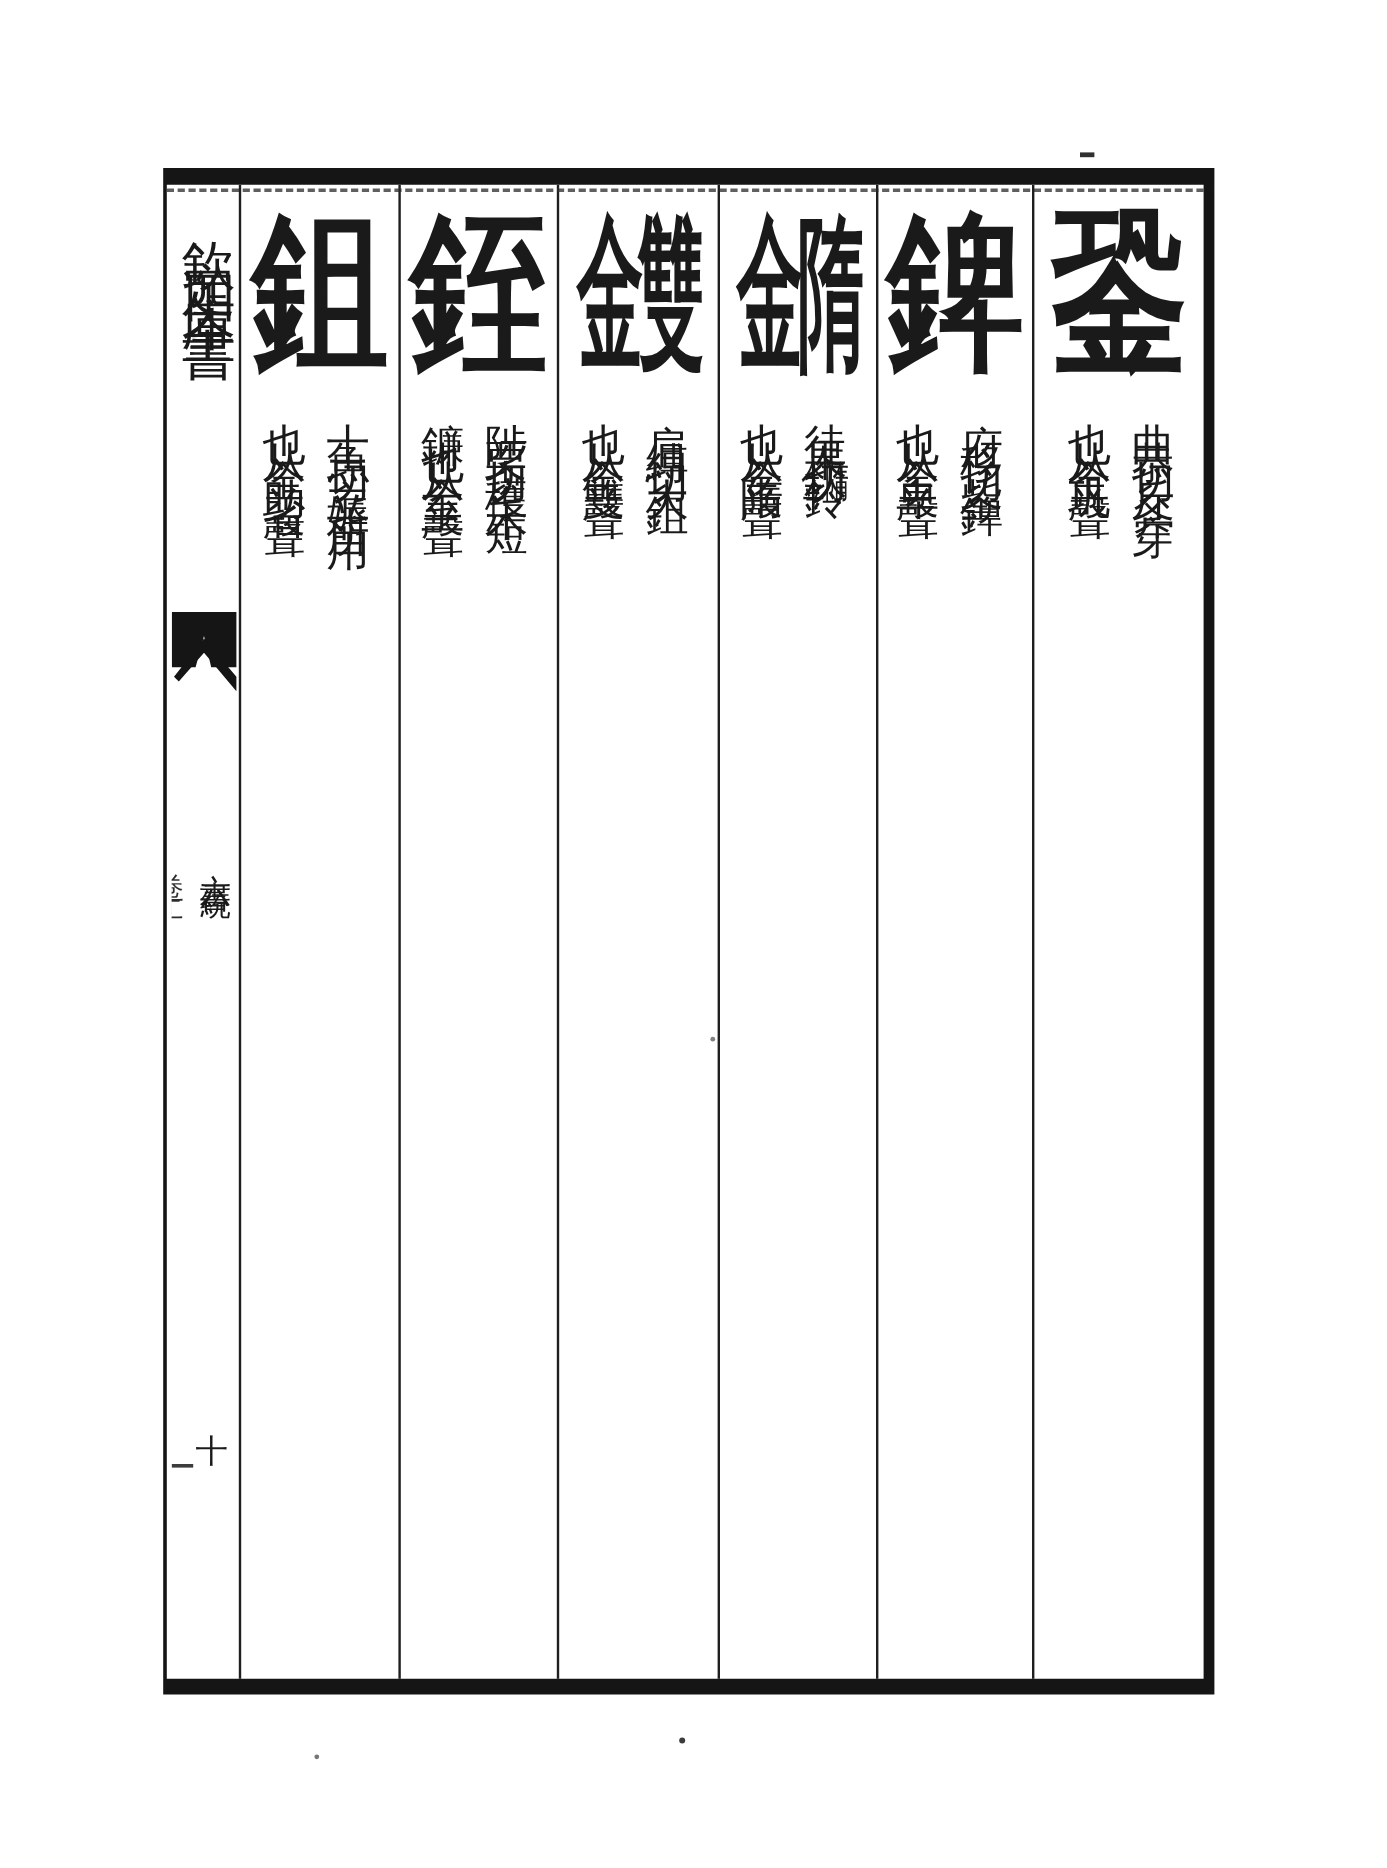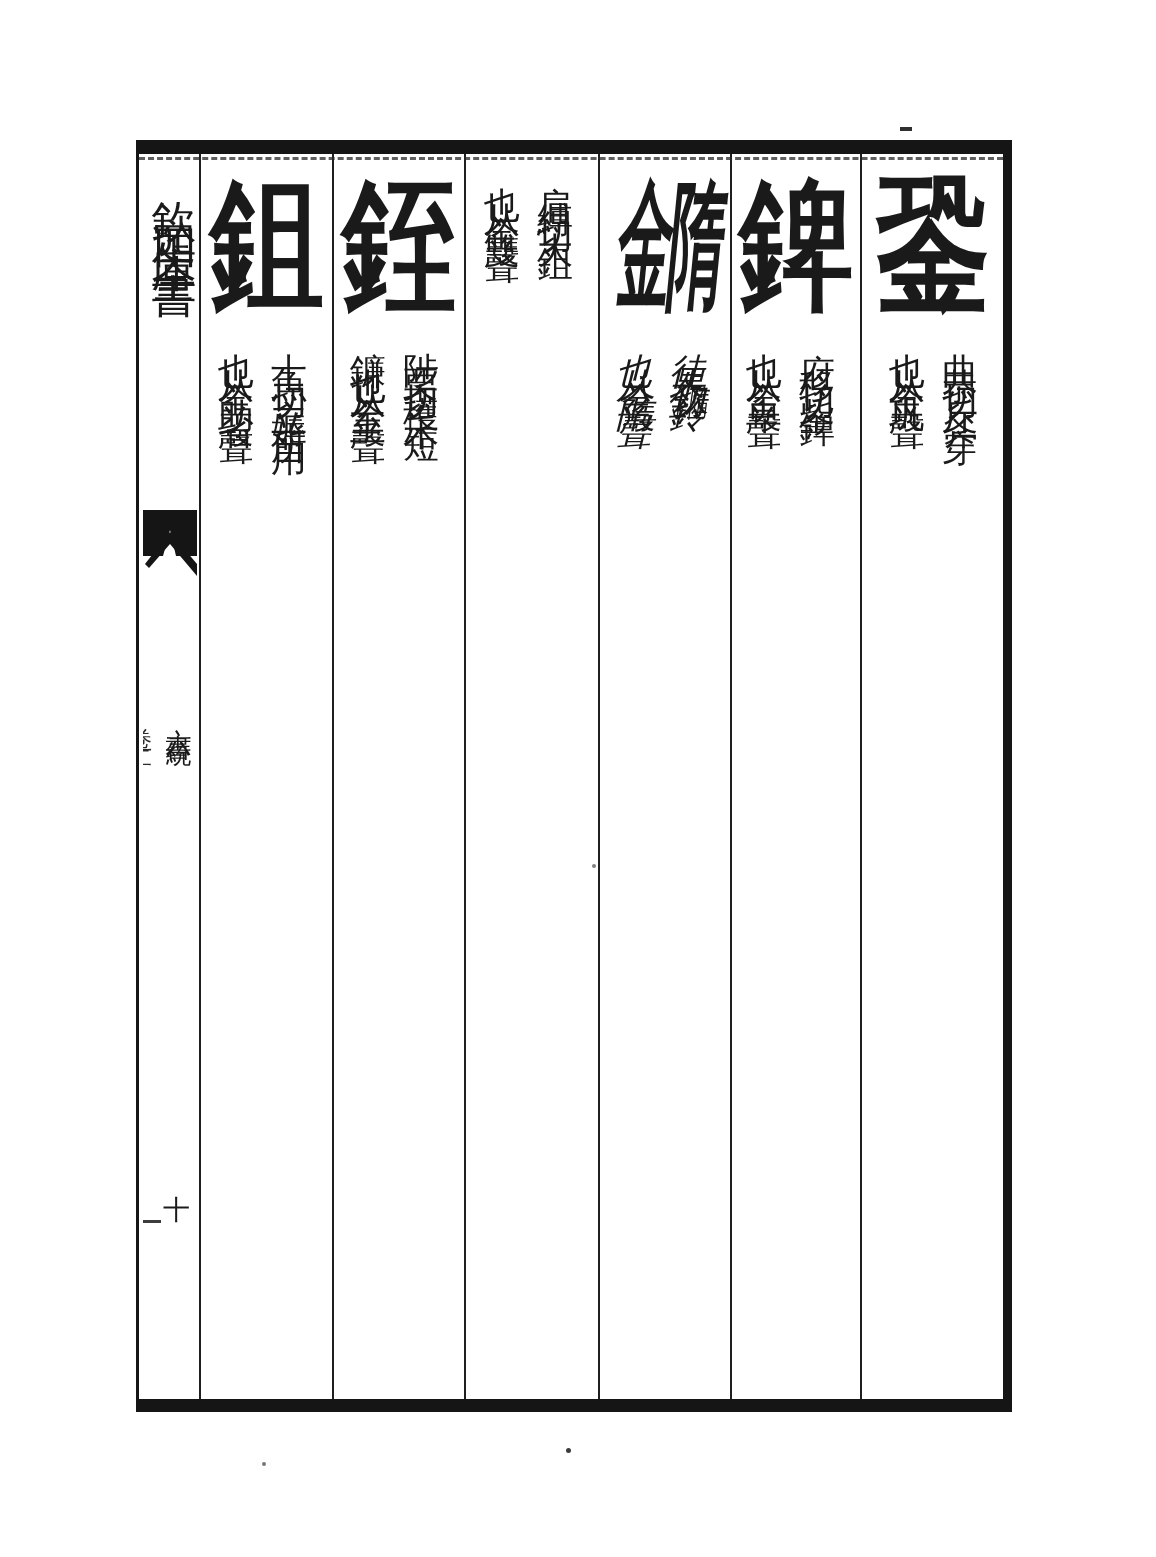--- a/index.html
+++ b/index.html
@@ -21,21 +21,21 @@
   }
 
   
   .col{
     box-sizing:border-box;height:100%;
     border-right:2px solid #1f1f1f;
     display:flex;flex-direction:column;
     overflow:hidden;position:relative;
   }
   .col.first{border-right:none;}
-  .c1{width:141px;} .c2{width:130px;} .c3{width:132px;font-style:italic;}
+  .c1{width:141px;} .c2{width:130px;} .c3{width:132px;}
   .c4{width:134px;} .c5{width:132px;} .c6{width:133px;}
 
   .seal-box{
     flex:none;height:152px;margin-top:14px;
     display:flex;align-items:center;justify-content:center;
   }
   .seal-glyph{
     display:inline-block;font-size:112px;line-height:1;font-weight:bold;
     transform:scale(1.02,1.28);transform-origin:center;
   }
@@ -120,20 +120,23 @@
       <div class="seal-box">
         <span class="seal-glyph pair">金隋</span>
       </div>
       <div class="glosses">
         <span class="gloss"><span>徒果切鈴</span><span class="tcy">金隋</span></span>
         <span class="gloss">也从金隋聲</span>
       </div>
     </div>
 
     <div class="col c4">
+      <div class="seal-box">
+        <span class="seal-glyph pair">金雙</span>
+      </div>
       <div class="glosses">
         <span class="gloss">肩縛切大鉏</span>
         <span class="gloss">也从金雙聲</span>
       </div>
     </div>
 
     <div class="col c5">
       <div class="seal-box">
         <span class="seal-glyph">銍</span>
       </div>

